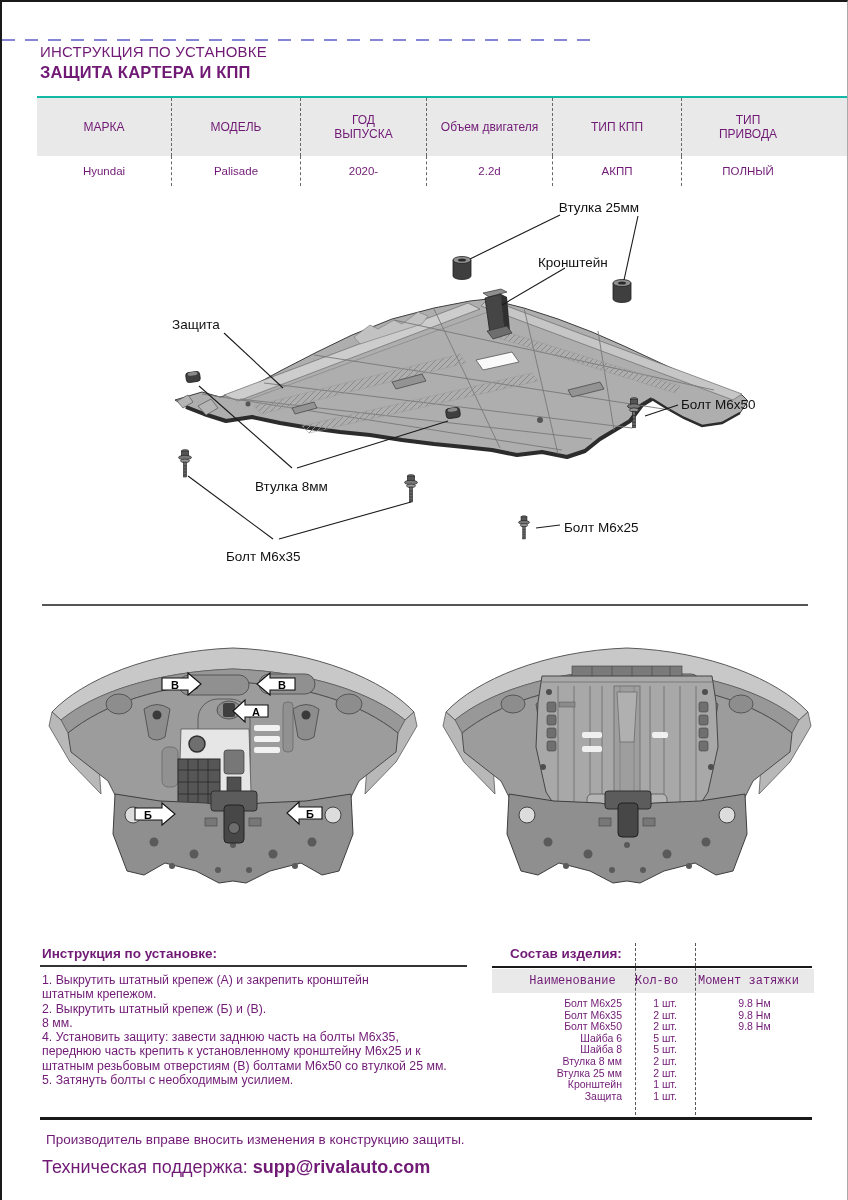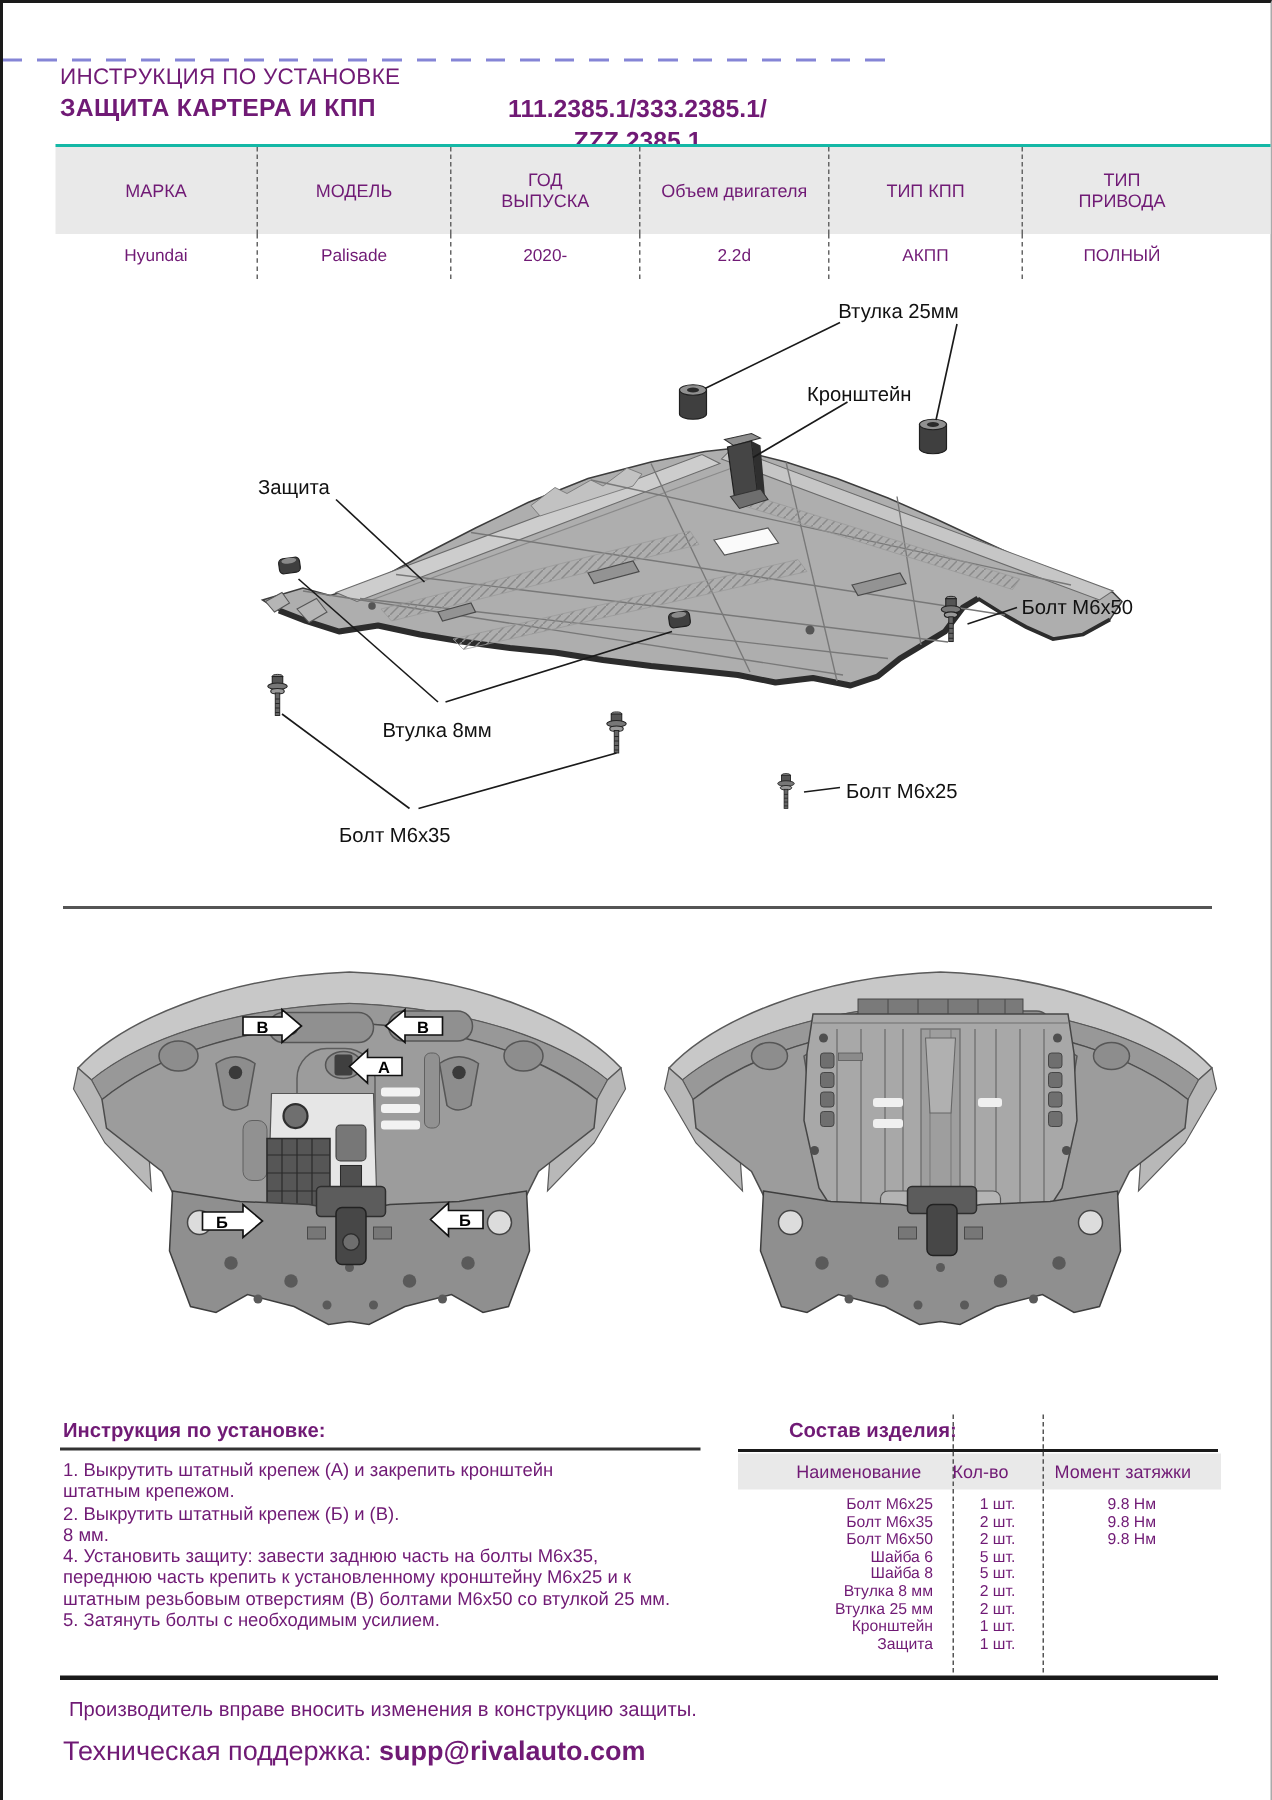--- a/index.html
+++ b/index.html
@@ -34,24 +34,24 @@
 
   .sep-line { top:602px; left:40px; width:766px; height:2px; background:#555; }
   .bottom-rule { top:1115px; left:38px; width:772px; height:3px; background:#1a1a1a; }
 
   
   .instr-title { top:944px; left:40px; font-size:13.5px; font-weight:bold; }
   .instr-rule { top:963px; left:38px; width:427px; height:2px; background:#333; }
   .instr-lines { top:971px; left:40px; width:452px; font-size:12.3px; line-height:14.3px; }
 
   
-  .parts-title { top:944px; left:524px; font-size:13.5px; font-weight:bold; }
+  .parts-title { top:944px; left:508px; font-size:13.5px; font-weight:bold; }
   .parts-rule { top:964px; left:490px; width:320px; height:2px; background:#1a1a1a; }
   .parts-head { top:967px; left:490px; width:322px; height:24px; background:#e9e9e9;
-    display:flex; align-items:center; font-size:12px; }
+    display:flex; align-items:center; font-size:12px;font-family:Liberation Mono, monospace; }
   .ph-name { width:143px; text-align:center; padding-left:18px; }
   .ph-qty  { width:60px;  text-align:left; }
   .ph-torque { width:107px; text-align:center; }
   .parts-rows { top:996px; left:490px; width:322px; font-size:10.5px; }
   .parts-row { display:flex; height:11.6px; line-height:11.6px; }
   .pr-name { width:143px; text-align:right; padding-right:13px; }
   .pr-qty  { width:60px;  text-align:center; }
   .pr-torque { width:119px; text-align:center; }
   .vdash { width:0; border-left:1px dashed #555; }
   .vdash.d1 { top:941px; left:633px; height:172px; }
@@ -69,24 +69,20 @@
   .marker-letter { font-family:"Liberation Sans",sans-serif; font-size:11px; font-weight:bold; fill:#000; }
 </style>
 </head>
 <body>
 
 <div class="page">
 
   <div class="abs dashed-accent"></div>
   <div class="abs doc-type">ИНСТРУКЦИЯ ПО УСТАНОВКЕ</div>
   <div class="abs product-title">ЗАЩИТА КАРТЕРА И КПП</div>
-  <div class="abs part-numbers">
-    <div>111.2385.1/333.2385.1/</div>
-    <div>ZZZ.2385.1</div>
-  </div>
 
   <div class="abs veh-table">
     <div class="veh-row head">
       <div class="veh-cell c0">МАРКА</div>
       <div class="veh-cell c1">МОДЕЛЬ</div>
       <div class="veh-cell c2">ГОД
 ВЫПУСКА</div>
       <div class="veh-cell c3">Объем двигателя</div>
       <div class="veh-cell c4">ТИП КПП</div>
       <div class="veh-cell c5">ТИП

